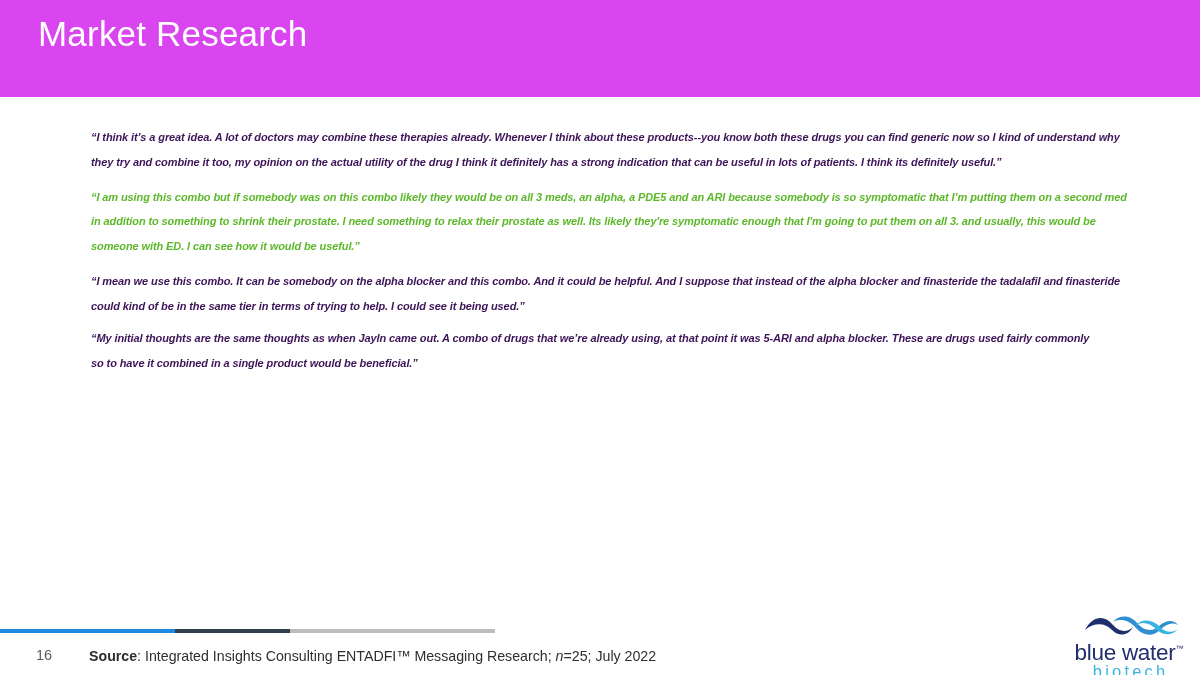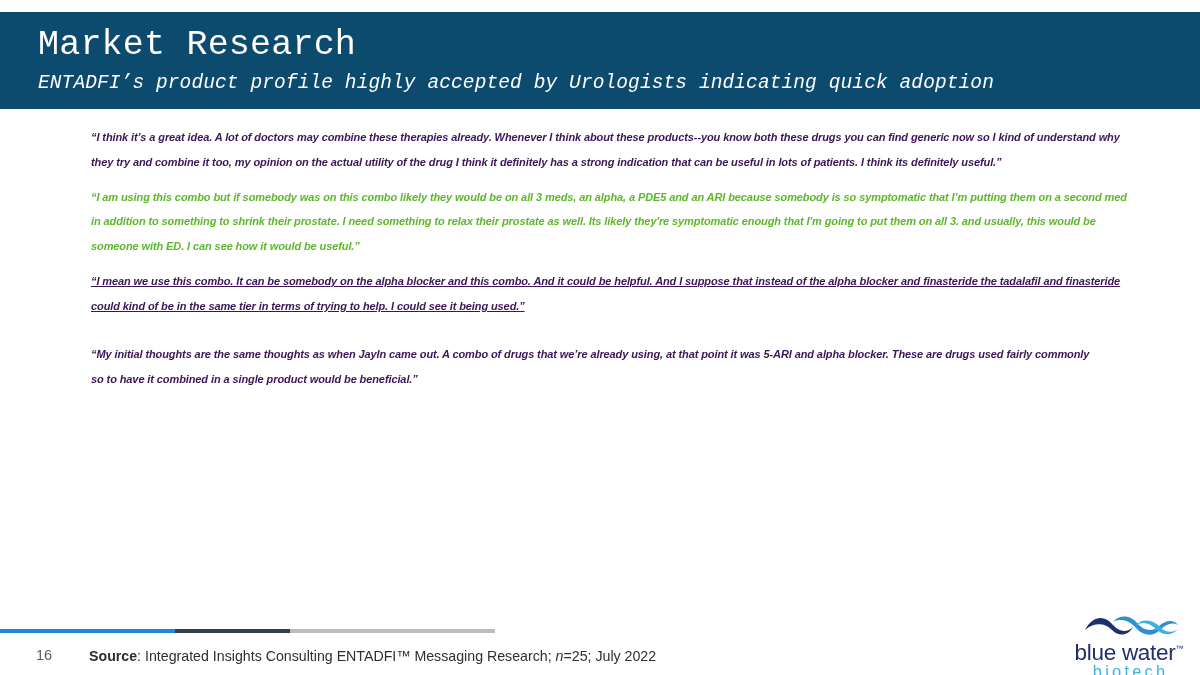--- a/index.html
+++ b/index.html
@@ -12,25 +12,24 @@
     height: 675px;
     position: relative;
     overflow: hidden;
     font-family: "Liberation Sans", sans-serif;
   }
 
   
   .header-bar {
     position: absolute;
     left: 0;
-    top: 12px;
+    top: 0;
     width: 1200px;
     height: 97px;
-    background: #0c4a6e;
-    font-family: Liberation Mono, monospace;
+    background: #d946ef;
   }
   .header-title {
     position: absolute;
     left: 38px;
     top: 13px;
     font-size: 35px;
     line-height: 41px;
     color: #ffffff;
     font-weight: 400;
     letter-spacing: 0.2px;
@@ -63,21 +62,21 @@
     font-style: italic;
     letter-spacing: -0.1px;
     margin: 0 0 10.5px 0;
     text-align: left;
   }
   .quote.purple { color: #3d1457; }
   .quote.green  { color: #5cb82a; }
 
   .quote.q1 { width: 1040px; }
   .quote.q2 { width: 1046px; }
-  .quote.q3 { width: 1030px; margin-bottom: 24px; text-decoration: underline; }
+  .quote.q3 { width: 1030px; margin-bottom: 8px; }
   .quote.q4 { width: 1082px; margin-bottom: 11px; }
   .quote.q5 { width: 1010px; margin-bottom: 0; }
 
   
   .footer-rule {
     position: absolute;
     left: 0;
     top: 629px;
     height: 4px;
     width: 495px;
@@ -156,21 +155,20 @@
     letter-spacing: 3.2px;
     text-indent: 3.2px;
     white-space: nowrap;
   }
 </style>
 </head>
 <body>
 
 <div class="header-bar">
   <div class="header-title">Market Research</div>
-  <div class="header-subtitle">ENTADFI’s product profile highly accepted by Urologists indicating quick adoption</div>
 </div>
 
 <div class="quotes">
   <p class="quote purple q1">“I think it’s a great idea. A lot of doctors may combine these therapies already. Whenever I think about these products--you know both these drugs you can find generic now so I kind of understand why they try and combine it too, my opinion on the actual utility of the drug I think it definitely has a strong indication that can be useful in lots of patients. I think its definitely useful.”</p>
   <p class="quote green q2">“I am using this combo but if somebody was on this combo likely they would be on all 3 meds, an alpha, a PDE5 and an ARI because somebody is so symptomatic that I’m putting them on a second med in addition to something to shrink their prostate. I need something to relax their prostate as well. Its likely they're symptomatic enough that I'm going to put them on all 3. and usually, this would be someone with ED. I can see how it would be useful.”</p>
   <p class="quote purple q3">“I mean we use this combo. It can be somebody on the alpha blocker and this combo. And it could be helpful. And I suppose that instead of the alpha blocker and finasteride the tadalafil and finasteride could kind of be in the same tier in terms of trying to help. I could see it being used.”</p>
   <p class="quote purple q5">“My initial thoughts are the same thoughts as when Jayln came out. A combo of drugs that we’re already using, at that point it was 5-ARI and alpha blocker. These are drugs used fairly commonly so to have it combined in a single product would be beneficial.”</p>
 </div>
 
 <div class="footer-rule">

